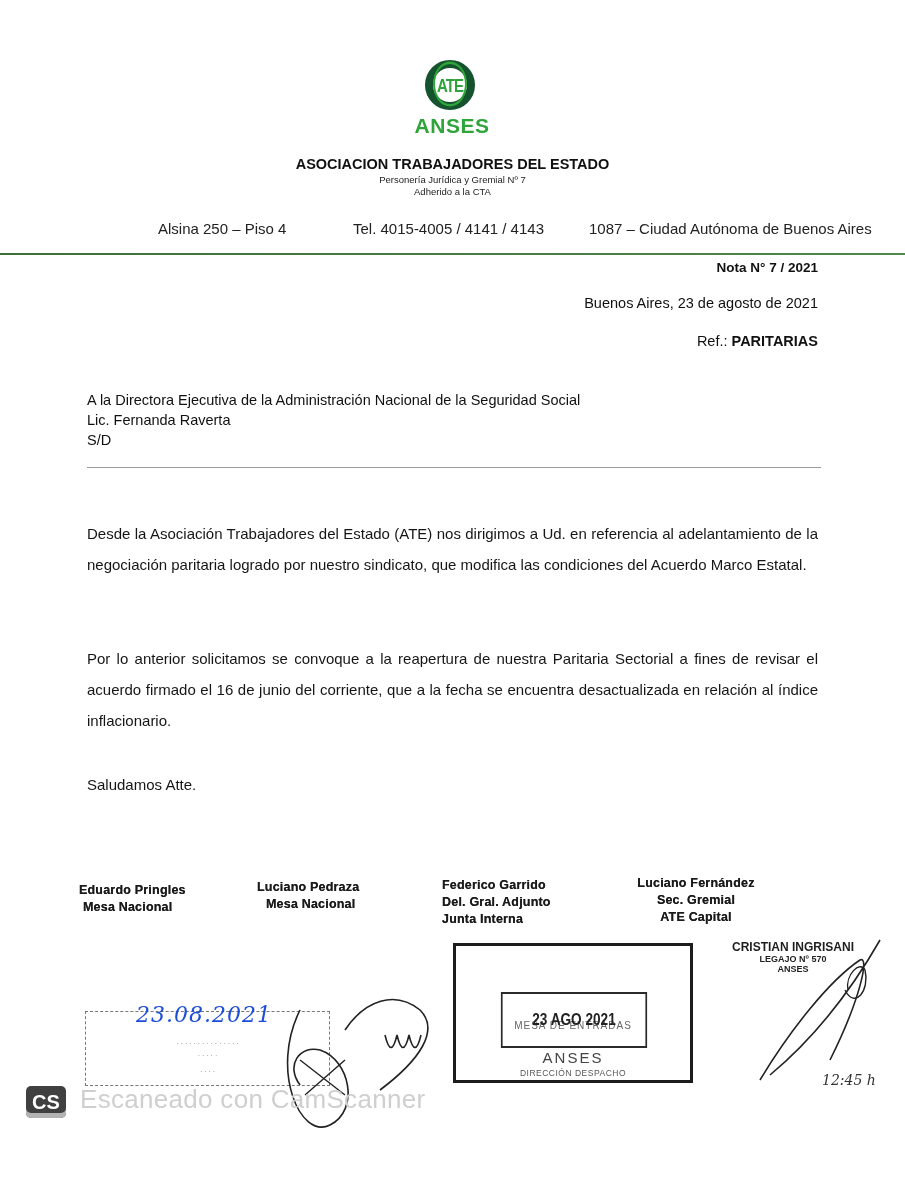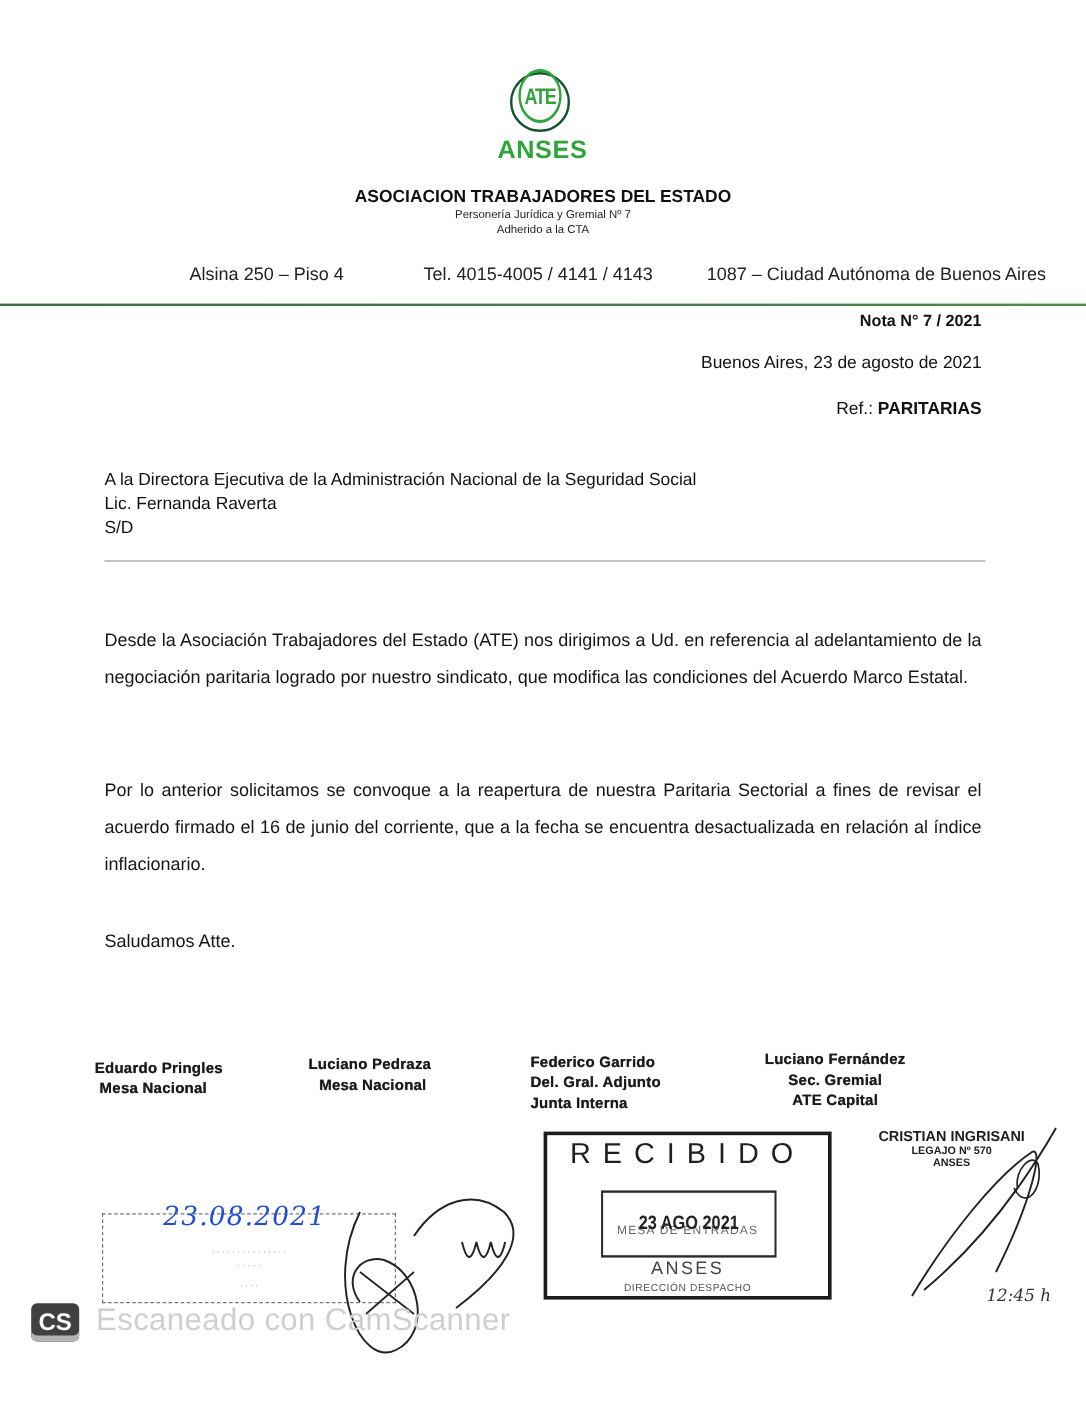--- a/index.html
+++ b/index.html
@@ -4,22 +4,22 @@
 <style>
   html, body { margin: 0; padding: 0; background: #ffffff; }
   body {
     width: 905px; height: 1179px; position: relative; overflow: hidden;
     font-family: "Liberation Sans", sans-serif; color: #111;
   }
   .abs { position: absolute; }
   
   .logo-ring {
     left: 425px; top: 60px; width: 50px; height: 50px;
-    border: 2px solid #14532d; border-radius: 50%; box-sizing: border-box;
-    display: flex; align-items: flex-start; justify-content: center;
+    border: 8px solid #14532d; border-radius: 50%; box-sizing: border-box;
+    display: flex; align-items: flex-end; justify-content: center;
   }
   .logo-inner {
     width: 36px; height: 36px; border: 2px solid #2ea43a; border-radius: 50%;
     box-sizing: border-box; display: flex; align-items: center; justify-content: center;
     color: #2ea43a; font-weight: bold; font-size: 15px; letter-spacing: -1px;
     transform: scaleY(1.25);
   }
   .logo-anses {
     left: 400px; top: 114px; width: 104px; text-align: center;
     color: #2ea43a; font-weight: bold; font-size: 21px; letter-spacing: 0.5px;
@@ -154,21 +154,20 @@
 </div>
 
 <div class="abs stamp-left">
   <div class="date">23.08.2021</div>
   <div class="l" style="top:28px">· · · · · · · · · · · · · · ·</div>
   <div class="l" style="top:40px">· · · · ·</div>
   <div class="l" style="top:56px">· · · ·</div>
 </div>
 
 <div class="abs stamp-recibido">
-  <div class="title">RECIBIDO</div>
   <div class="mesa">MESA DE ENTRADAS</div>
   <div class="datebox">23 AGO 2021</div>
   <div class="anses">ANSES</div>
   <div class="dir">DIRECCIÓN DESPACHO</div>
 </div>
 
 <div class="abs stamp-cristian">
   <div style="font-size:12px">CRISTIAN INGRISANI</div>
   <div style="font-size:9px">LEGAJO Nº 570</div>
   <div style="font-size:9px">ANSES</div>

